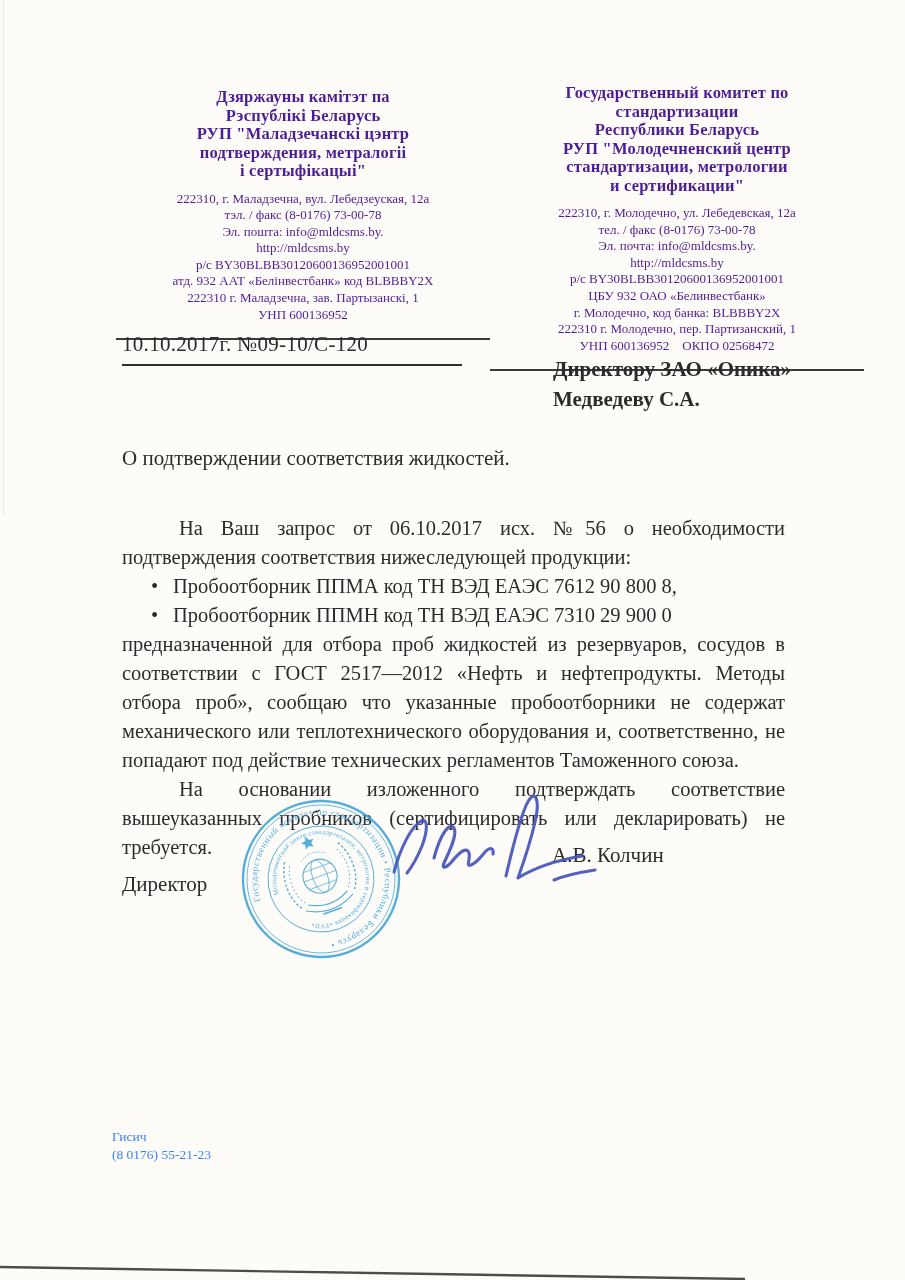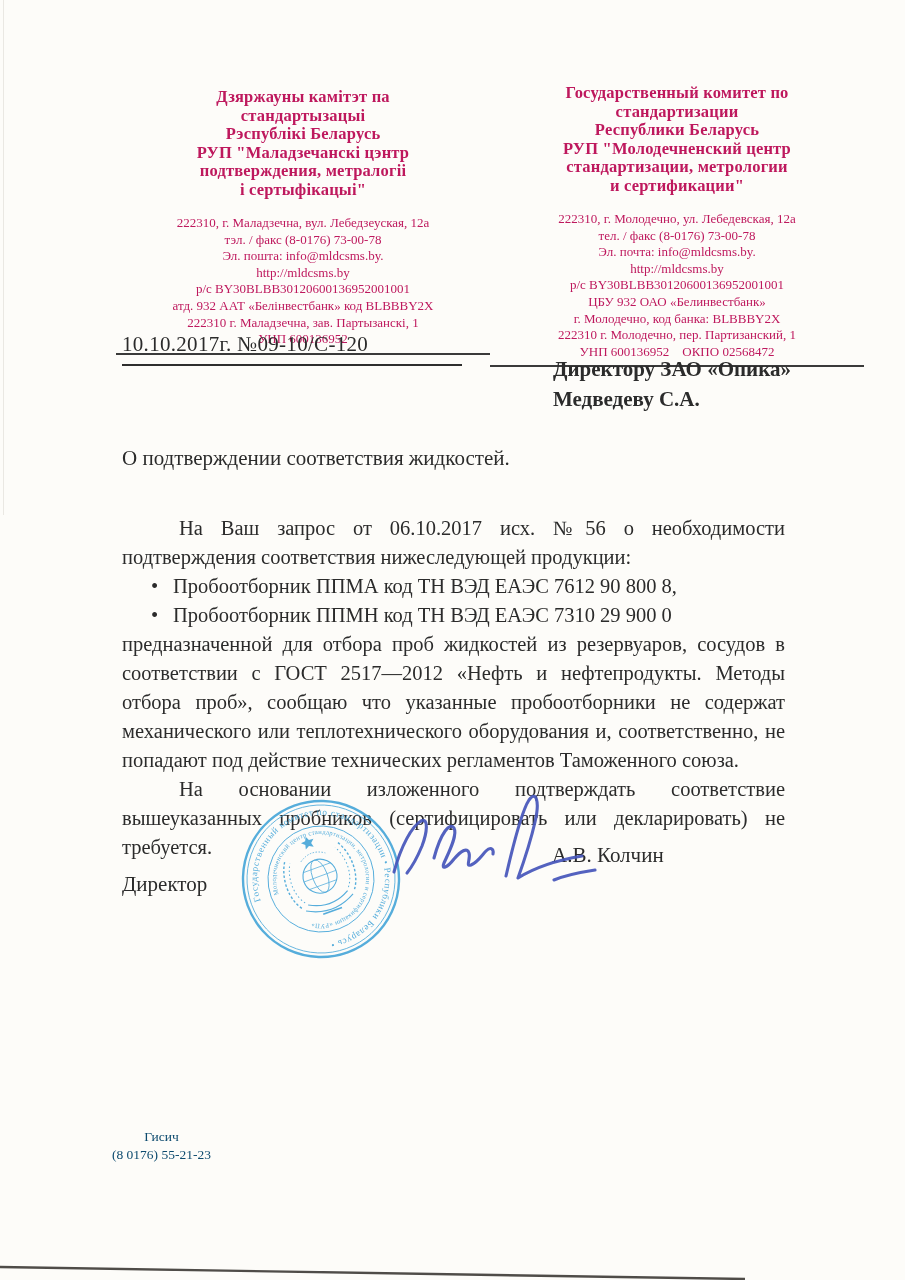--- a/index.html
+++ b/index.html
@@ -10,26 +10,26 @@
   }
   .page {
     position:relative; width:905px; height:1280px;
     background:#fdfcf9; overflow:hidden; color:#2b2b2b;
   }
   
   .scan-left-edge { position:absolute; left:3px; top:0; width:1px; height:515px; background:rgba(120,110,100,.14); }
   .scan-bottom { position:absolute; left:0; top:1260px; width:905px; height:20px; }
 
   
-  .lh-col { position:absolute; top:88px; width:374px; text-align:center; color:#be185d;
-            padding-bottom:5px; border-bottom:2px solid #3a3a3a; }
+  .lh-col { position:absolute; top:88px; width:374px; text-align:center; color:#4c1d95;
+            padding-bottom:15px; border-bottom:2px solid #3a3a3a; }
   .lh-left  { left:116px; }
   .lh-right { left:490px; top:84px; }
   .lh-name div { font-weight:bold; font-size:16.5px; line-height:18.5px; letter-spacing:.2px; }
-  .lh-details { margin-top:16px; }
+  .lh-details { margin-top:10px; }
   .lh-details div { font-size:13px; line-height:16.6px; }
 
   
   .ref-line { position:absolute; left:122px; top:332px; width:340px; font-size:21px;
               padding-bottom:7px; border-bottom:2px solid #2e2e2e; letter-spacing:.3px; }
   .addressee { position:absolute; left:553px; top:354px; font-size:21px; line-height:30px;font-weight:bold; }
 
   
   .subject { position:absolute; left:122px; top:446px; font-size:21px; }
   .body-text { position:absolute; left:122px; top:514px; width:663px;
@@ -39,33 +39,32 @@
   .bullet-row .dot { width:22px; padding-left:29px; box-sizing:content-box; flex:0 0 auto; }
   .bullet-row .btxt { flex:1 1 auto; }
 
   
   .sig-title { position:absolute; left:122px; top:872px; font-size:21px; }
   .sig-name  { position:absolute; left:552px; top:843px; font-size:21px; }
   .stamp { position:absolute; left:238px; top:796px; width:166px; height:166px; }
   .signature-ink { position:absolute; left:382px; top:788px; width:225px; height:115px; }
 
   
-  .footer { position:absolute; left:112px; top:1128px; font-size:13.5px; line-height:18px; color:#0c4a6e;text-align:center; }
+  .footer { position:absolute; left:112px; top:1128px; font-size:13.5px; line-height:18px; color:#3b82f6; }
 </style>
 </head>
 <body>
 
 <div class="page">
 
   <div class="scan-left-edge"></div>
 
   <div class="lh-col lh-left">
     <div class="lh-name">
       <div>Дзяржауны камітэт па</div>
-      <div>стандартызацыі</div>
       <div>Рэспублікі Беларусь</div>
       <div>РУП "Маладзечанскі цэнтр</div>
       <div>подтверждения, метралогіі</div>
       <div>і сертыфікацыі"</div>
     </div>
     <div class="lh-details">
       <div>222310, г. Маладзечна, вул. Лебедзеуская, 12а</div>
       <div>тэл. / факс (8-0176) 73-00-78</div>
       <div>Эл. пошта: info@mldcsms.by.</div>
       <div>http://mldcsms.by</div>

